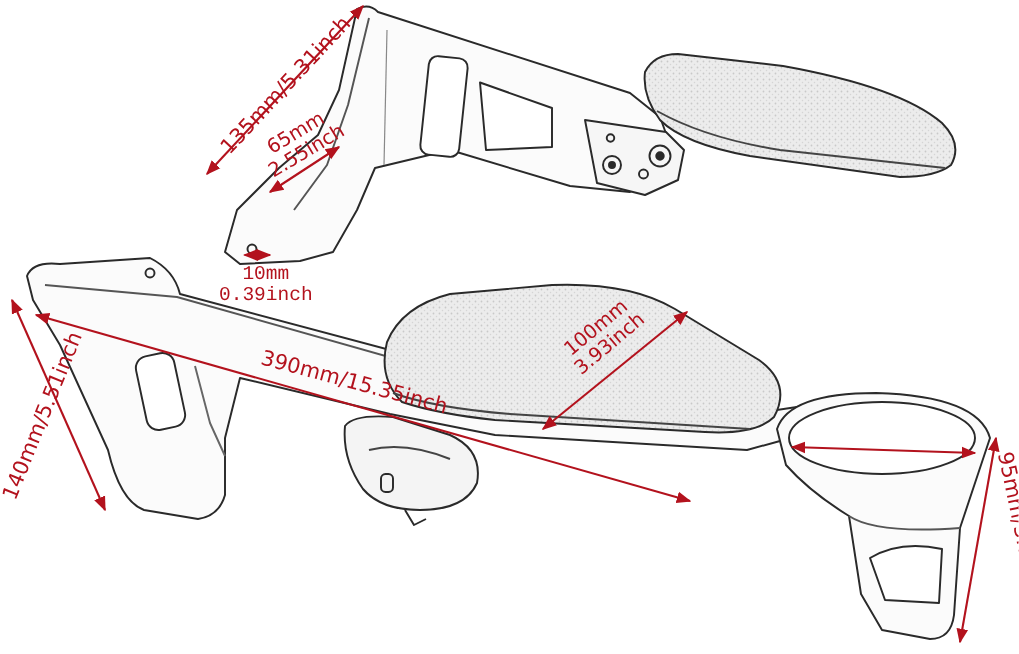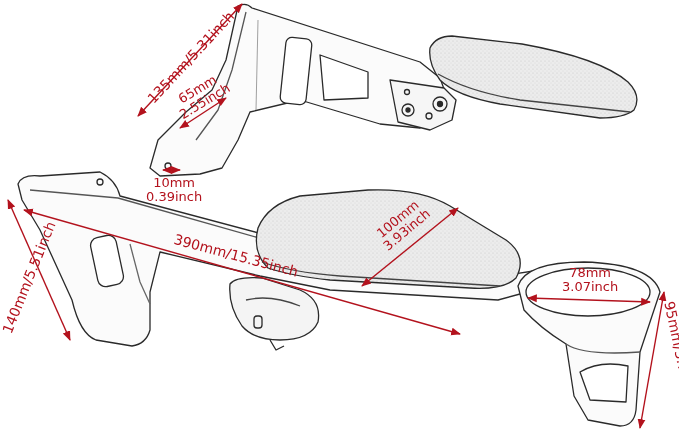--- a/index.html
+++ b/index.html
@@ -81,33 +81,29 @@
     </g>
   </svg>
 
   <div class="lbl lbl-lg" style="left:145px;top:96px;transform:rotate(-47deg);">135mm/5.31inch</div>
 
   <div class="lbl c" style="left:170px;top:98px;transform:rotate(-31deg);">
     <div>65mm</div>
     <div>2.55inch</div>
   </div>
 
-  <div class="lbl c" style="left:146px;top:176px;">
+  <div class="lbl c" style="left:146px;top:176px;font-family:Liberation Mono, monospace;">
     <div>10mm</div>
     <div>0.39inch</div>
   </div>
 
   <div class="lbl lbl-lg" style="left:176px;top:232px;transform:rotate(15deg);">390mm/15.35inch</div>
 
   <div class="lbl c" style="left:372px;top:232px;transform:rotate(-40deg);">
     <div>100mm</div>
     <div>3.93inch</div>
   </div>
 
   <div class="lbl lbl-lg" style="left:0px;top:330px;transform:rotate(-68deg);">140mm/5.51inch</div>
 
-  <div class="lbl c" style="left:562px;top:266px;">
-    <div>78mm</div>
-    <div>3.07inch</div>
-  </div>
 
   <div class="lbl lbl-lg" style="left:676px;top:300px;transform:rotate(78deg);">95mm/3.74inch</div>
 </div>
 
 </body></html>

